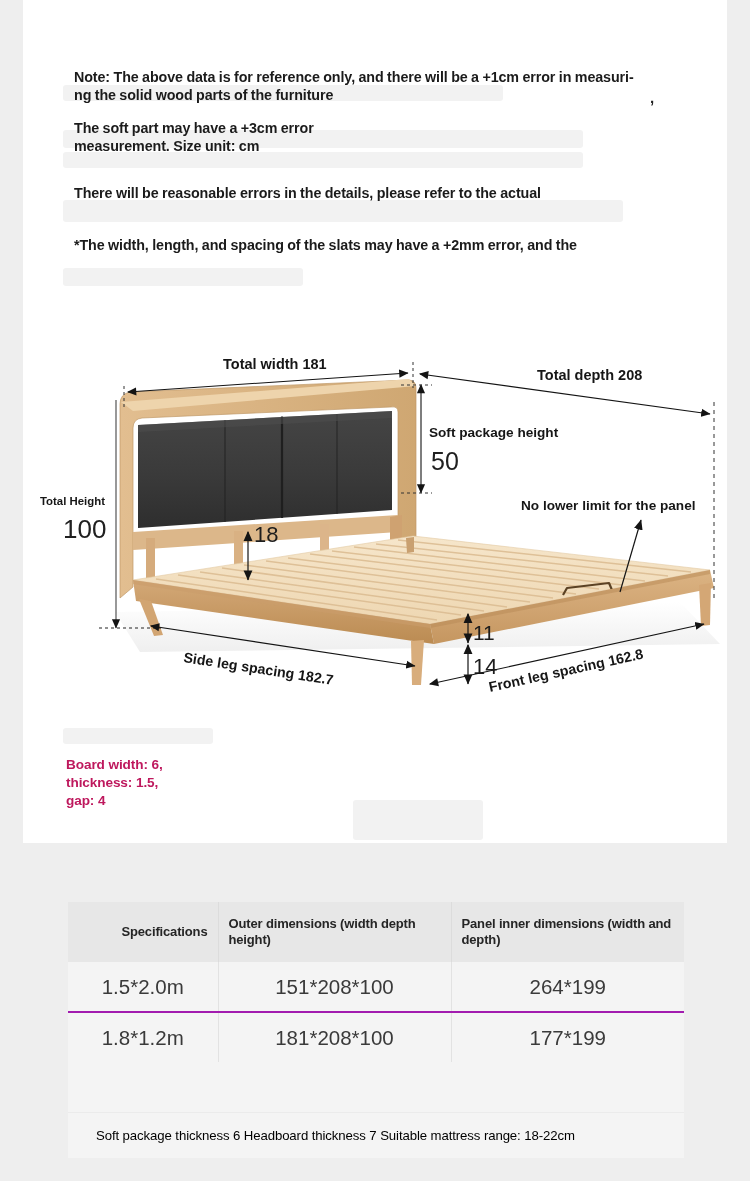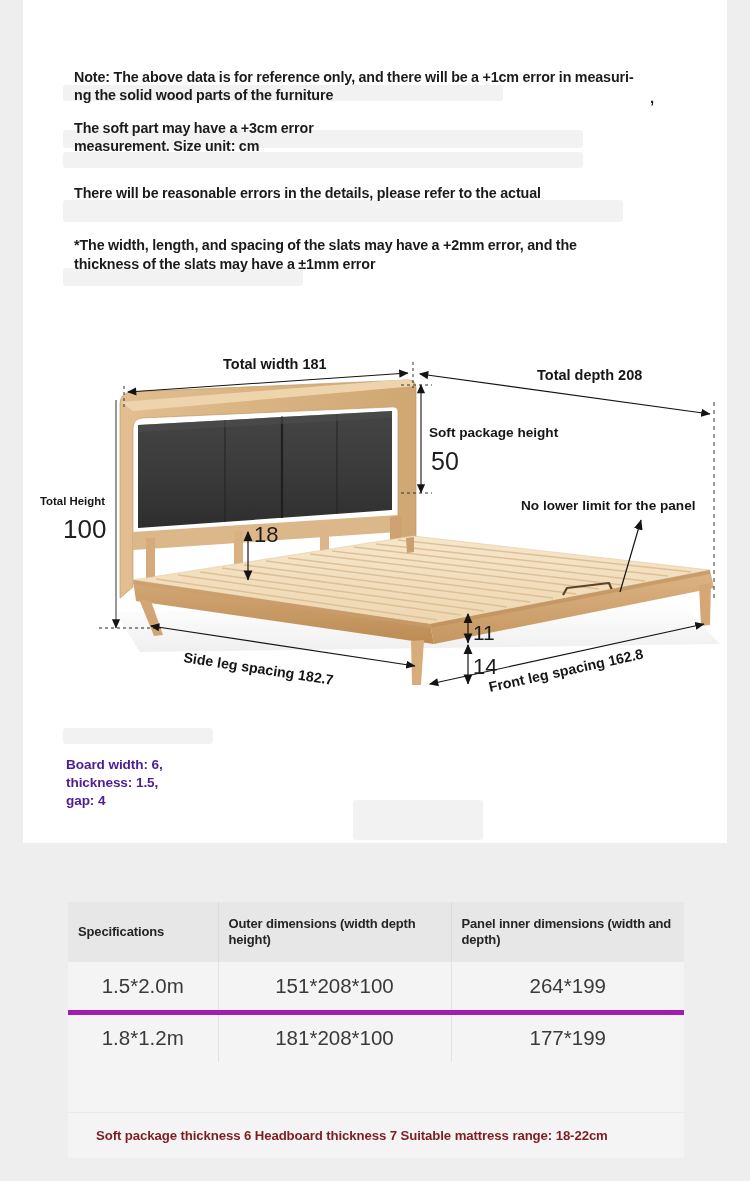--- a/index.html
+++ b/index.html
@@ -49,21 +49,21 @@
     width: 750px; height: 360px; margin-left: 20px;
   }
   #diagram svg { display: block; }
 
   
   .mid-text { position: absolute; left: 66px; }
   .mid-line {
     font-size: 13.6px;
     line-height: 1.32;
     font-weight: 600;
-    color: #4c1d95;
+    color: #be185d;
     letter-spacing: -0.1px;
   }
   #board-spec { top: 756px; }
   #legs-spec  { top: 825px; }
 
   
   #spec-table {
     position: absolute;
     left: 68px; top: 902px;
     width: 616px;
@@ -78,49 +78,49 @@
   }
   #spec-table thead th {
     background: #e7e7e7;
     font-size: 13px;
     font-weight: 700;
     height: 60px;
     padding: 0 10px;
     letter-spacing: -0.15px;
     line-height: 1.22;
   }
-  #spec-table thead th.col-spec { text-align: left; }
+  #spec-table thead th.col-spec { text-align: right; }
   #spec-table thead th.col-left { text-align: left; }
   #spec-table tbody td {
     background: #f4f4f4;
     font-size: 20.5px;
     font-weight: 400;
     height: 50px;
     color: #3a3a3a;
     letter-spacing: 0px;
   }
-  #spec-table tbody tr.r1 td { border-bottom: 5px solid #a21caf; }
+  #spec-table tbody tr.r1 td { border-bottom: 2px solid #a21caf; }
   #spec-table tbody td.divline {
     border-left: 1px solid #e2e2e2;
     border-right: 1px solid #e2e2e2;
     margin-left: 40px;
   }
   #spec-table thead th.divline {
     border-left: 1px solid #dcdcdc;
     border-right: 1px solid #dcdcdc;
   }
   .tbl-gapstrip { height: 14px; background: #f4f4f4; }
   #spec-table tfoot td {
     background: #f4f4f4;
     height: 46px;
     text-align: left;
     padding-left: 28px;
     font-size: 13.2px;
-    font-weight: 700;
-    color: #7f1d1d;
+    font-weight: 400;
+    color: #000000;
     letter-spacing: -0.1px;
     border-top: 1px solid #ebebeb;
   }
 
   
   .ghost {
     position: absolute;
     background: #f2f2f2;
     border-radius: 3px;
     pointer-events: none;
@@ -140,21 +140,20 @@
     <div class="ghost" style="left:40px;top:728px;width:150px;height:16px;"></div>
     <div class="ghost" style="left:330px;top:800px;width:130px;height:40px;"></div>
 
     <div class="notes">
       <div class="note-p">Note: The above data is for reference only, and there will be a +1cm error in measuri-</div>
       <div class="note-p">ng the solid wood parts of the furniture</div>
       <div class="note-p note-gap-a">The soft part may have a +3cm error</div>
       <div class="note-p">measurement. Size unit: cm</div>
       <div class="note-p note-gap-b">There will be reasonable errors in the details, please refer to the actual</div>
       <div class="note-p note-gap-c">*The width, length, and spacing of the slats may have a +2mm error, and the</div>
-      <div class="note-p">thickness of the slats may have a ±1mm error</div>
     </div>
     <div class="stray-comma">,</div>
 
   </div>
 
   <div id="diagram">
     <svg width="750" height="360" viewBox="0 0 750 360" xmlns="http://www.w3.org/2000/svg">
       <defs>
         <linearGradient id="gSlat" x1="0" y1="0" x2="0" y2="1">
           <stop offset="0%" stop-color="#f6e6cb"></stop>

